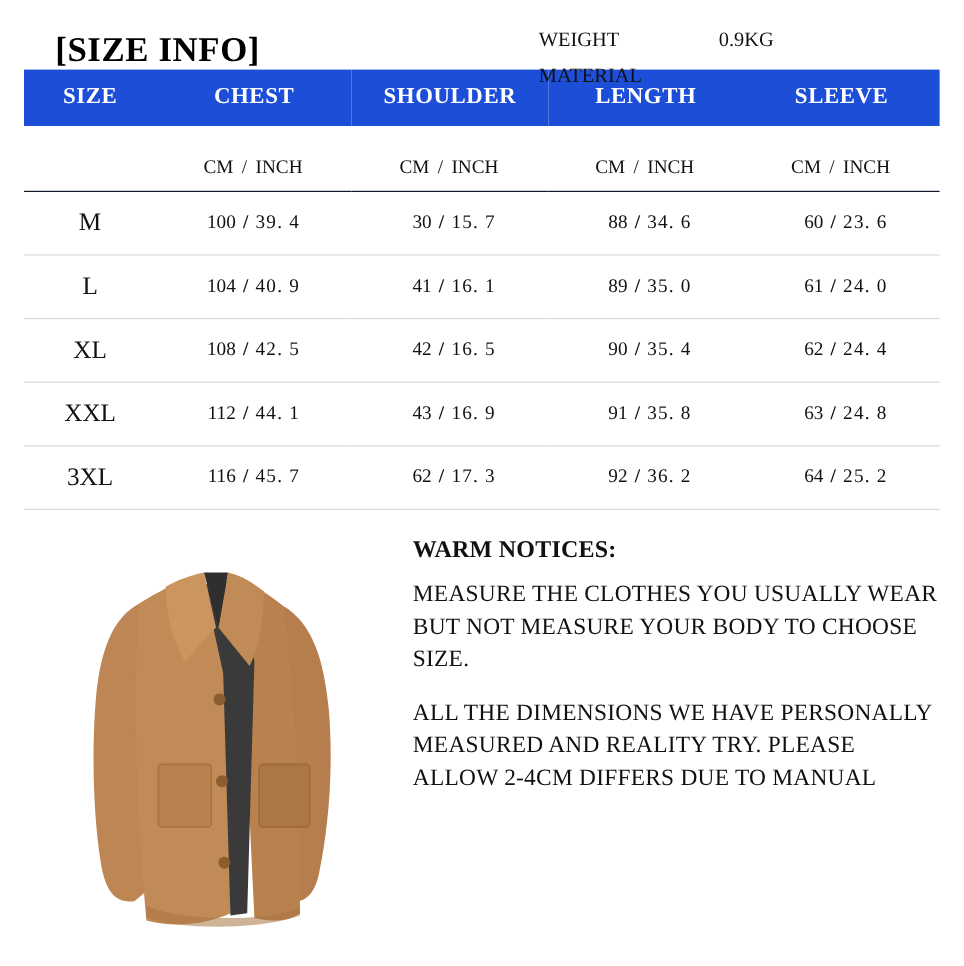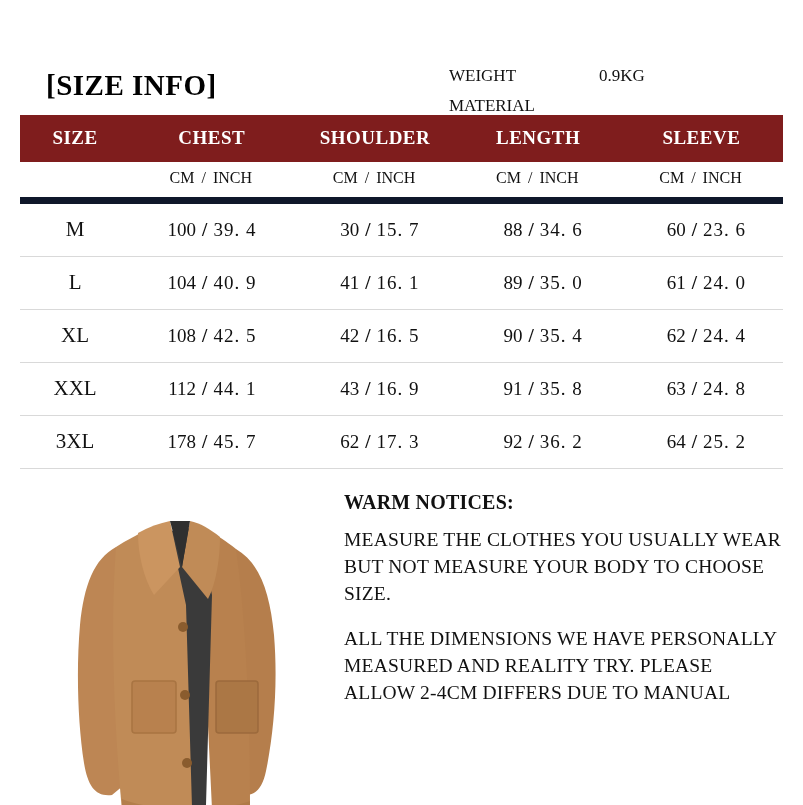--- a/index.html
+++ b/index.html
@@ -16,22 +16,21 @@
     position: relative;
     width: 803px;
     height: 805px;
     background: #fff;
     overflow: hidden;
   }
 
   
   .header {
     position: relative;
-    height: 72px;
-    margin-top: 43px;
+    height: 58px;
   }
   .size-info-title {
     position: absolute;
     left: 46px;
     top: 26px;
     font-size: 29px;
     font-weight: bold;
     letter-spacing: 0.5px;
     font-family: "Liberation Serif", serif;
     color: #000;
@@ -54,48 +53,48 @@
   .meta-value { text-align: left; width: 140px; }
 
   
   .size-table {
     width: 763px;
     margin: 0 20px;
     border-collapse: collapse;
     table-layout: fixed;
   }
   .size-table thead th {
-    background: #7f1d1d;
+    background: #1d4ed8;
     color: #fff;
     font-size: 19px;
     font-weight: bold;
     padding: 12px 0 13px 0;
     text-align: center;
     letter-spacing: 0.5px;
     font-family: "Liberation Serif", serif;
   }
   .col-size { width: 110px; }
   .col-data { width: 163px; }
 
   .unit-row td {
     font-size: 16px;
     color: #111;
     text-align: center;
-    padding: 7px 0 10px 0;
-    border-bottom: 7px solid #0f172a;
+    padding: 26px 0 10px 0;
+    border-bottom: 1px solid #0f172a;
   }
   .unit-cell .u-cm { display: inline-block; min-width: 40px; text-align: right; }
   .unit-cell .u-slash { display: inline-block; padding: 0 7px; }
   .unit-cell .u-inch { display: inline-block; min-width: 56px; text-align: left; }
 
   .data-row td {
     padding: 13px 0 14px 0;
     border-bottom: 1px solid #d9d9d9;
     text-align: center;
-    font-size: 19px;
+    font-size: 16px;
     color: #111;
   }
   .data-row td.size-cell {
     font-size: 21px;
   }
   .val-cm { display: inline-block; min-width: 44px; text-align: right; }
   .val-slash { display: inline-block; padding: 0 6px; font-weight: bold; }
   .val-inch { display: inline-block; min-width: 58px; text-align: left; letter-spacing: 1px; }
 
   
@@ -201,21 +200,21 @@
       <tr class="data-row">
         <td class="size-cell">XXL</td>
         <td><span class="val-cm">112</span><span class="val-slash">/</span><span class="val-inch">44. 1</span></td>
         <td><span class="val-cm">43</span><span class="val-slash">/</span><span class="val-inch">16. 9</span></td>
         <td><span class="val-cm">91</span><span class="val-slash">/</span><span class="val-inch">35. 8</span></td>
         <td><span class="val-cm">63</span><span class="val-slash">/</span><span class="val-inch">24. 8</span></td>
       </tr>
 
       <tr class="data-row">
         <td class="size-cell">3XL</td>
-        <td><span class="val-cm">178</span><span class="val-slash">/</span><span class="val-inch">45. 7</span></td>
+        <td><span class="val-cm">116</span><span class="val-slash">/</span><span class="val-inch">45. 7</span></td>
         <td><span class="val-cm">62</span><span class="val-slash">/</span><span class="val-inch">17. 3</span></td>
         <td><span class="val-cm">92</span><span class="val-slash">/</span><span class="val-inch">36. 2</span></td>
         <td><span class="val-cm">64</span><span class="val-slash">/</span><span class="val-inch">25. 2</span></td>
       </tr>
     </tbody>
   </table>
 
   <div class="bottom">
 
     <div class="coat-wrap">

